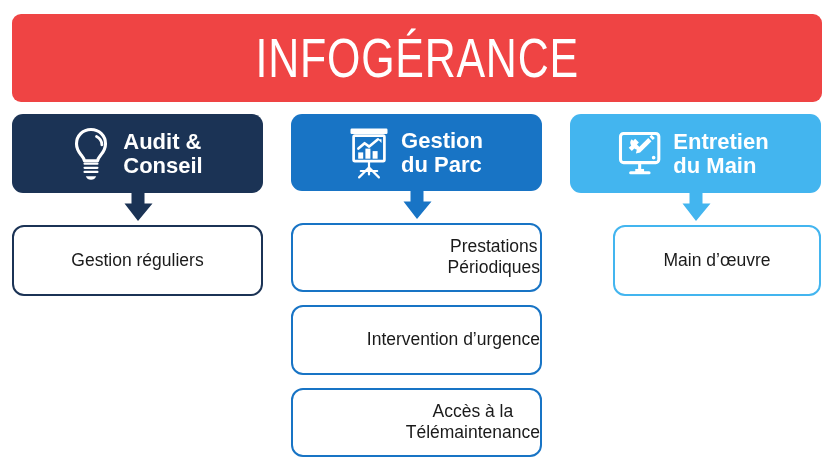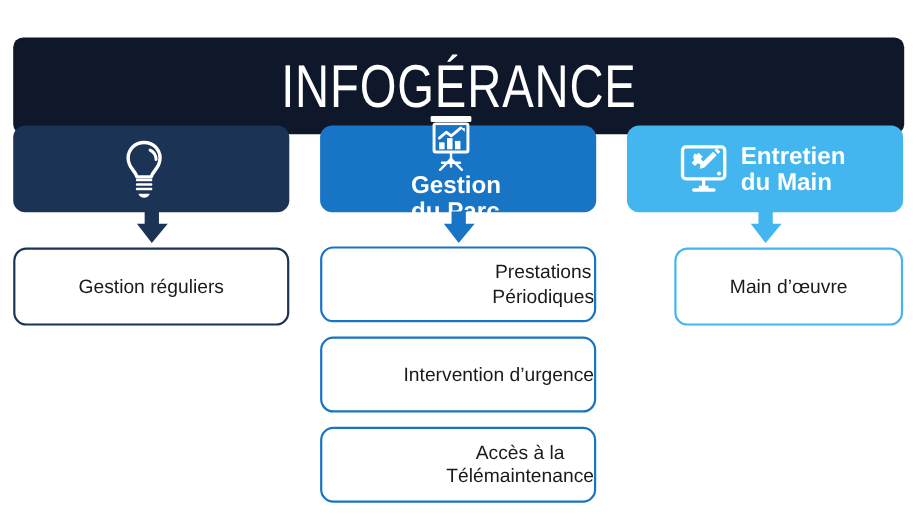--- a/index.html
+++ b/index.html
@@ -23,27 +23,26 @@
     background: #ffffff;
   }
 
   
   .banner {
     position: absolute;
     left: 12px;
     top: 14px;
     width: 810px;
     height: 88px;
-    background: #0f172a;
+    background: #ef4444;
     border-radius: 9px;
     display: flex;
     align-items: center;
     justify-content: center;
     box-sizing: border-box;
-    margin-top: 20px;
   }
   .banner-title {
     color: #ffffff;
     font-size: 55px;
     font-weight: 400;
     letter-spacing: 1px;
     line-height: 1;
     transform: scaleX(0.78);
     white-space: nowrap;
     font-family: "Liberation Sans", sans-serif;
@@ -127,21 +126,21 @@
     font-size: 17.5px;
     color: #1a1a1a;
     line-height: 1.22;
     white-space: pre-line;
     font-family: "Liberation Sans", sans-serif;
   }
 
   
   .col-0 .col-header { background: #1b3355; }
   .col-0 .card       { border-color: #1b3355; }
-  .col-1 .col-header { background: #1874c5; flex-direction: column; }
+  .col-1 .col-header { background: #1874c5; }
   .col-1 .card       { border-color: #1874c5; justify-content: flex-end; }
   .col-2 .col-header { background: #43b5ef; }
   .col-2 .card       { border-color: #43b5ef; margin-left: 43px; }
 </style>
 </head>
 <body>
 
 <div id="infographic">
 
   <div class="banner">
@@ -154,20 +153,22 @@
 
       <div class="col-header">
         <span class="col-header-icon">
           <svg width="40" height="54" viewBox="0 0 40 54" fill="none">
             <path d="M20 2.5c-8.3 0-14.5 6.3-14.5 14.2 0 5.2 2.3 8.4 4.6 11.2 1.6 2 3 3.7 3.3 5.9h13.2c.3-2.2 1.7-3.9 3.3-5.9 2.3-2.8 4.6-6 4.6-11.2C34.5 8.8 28.3 2.5 20 2.5z" stroke="#ffffff" stroke-width="3.1" stroke-linejoin="round"></path>
             <path d="M13.6 36.7h12.8M13.6 40.8h12.8M13.6 44.9h12.8" stroke="#ffffff" stroke-width="2.3" stroke-linecap="round"></path>
             <path d="M14.8 49.2h10.4c-.9 2.4-2.8 3.6-5.2 3.6s-4.3-1.2-5.2-3.6z" fill="#ffffff"></path>
             <path d="M25.5 9.5c3.3 1.6 5.3 4.6 5.4 8.4" stroke="#ffffff" stroke-width="2.8" stroke-linecap="round"></path>
           </svg>
         </span>
+        <span class="col-header-label">Audit &amp;
+Conseil</span>
       </div>
 
       <div class="arrow-wrap">
         <svg class="arrow" width="40" height="30" viewBox="0 0 40 30">
           <path d="M13.5 0h13v11.5h8L20 29 6.5 11.5h7z" fill="#1b3355"></path>
         </svg>
       </div>
 
       <div class="card">
         <span class="card-label">Gestion réguliers</span>

